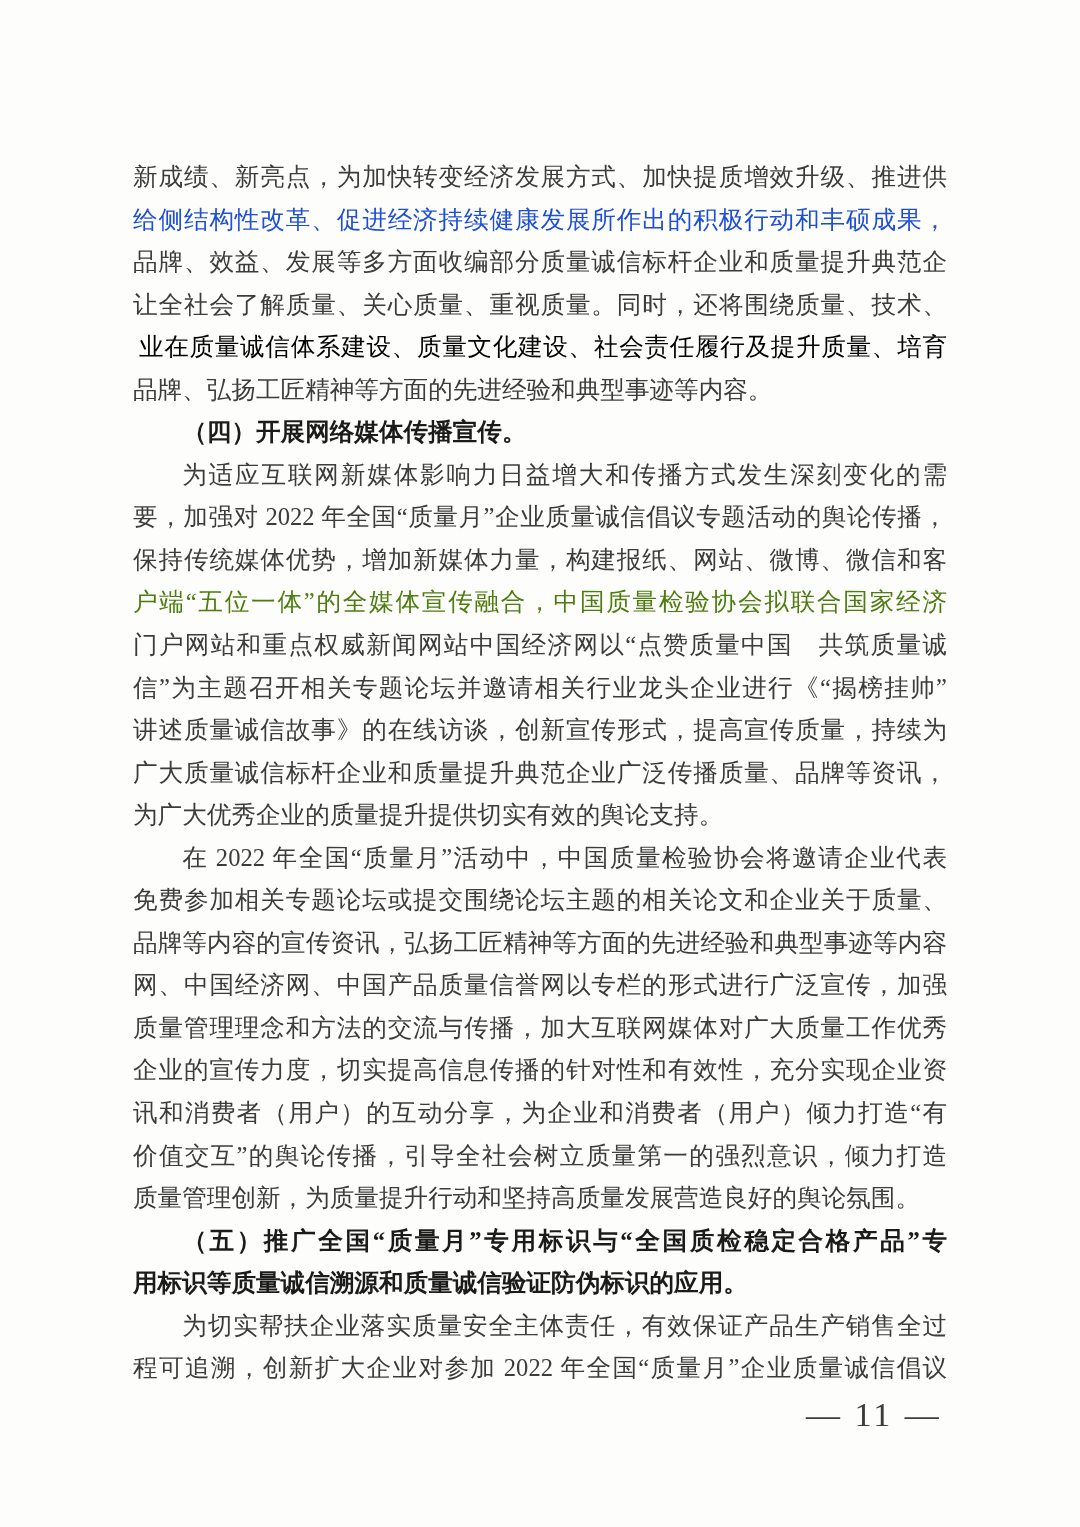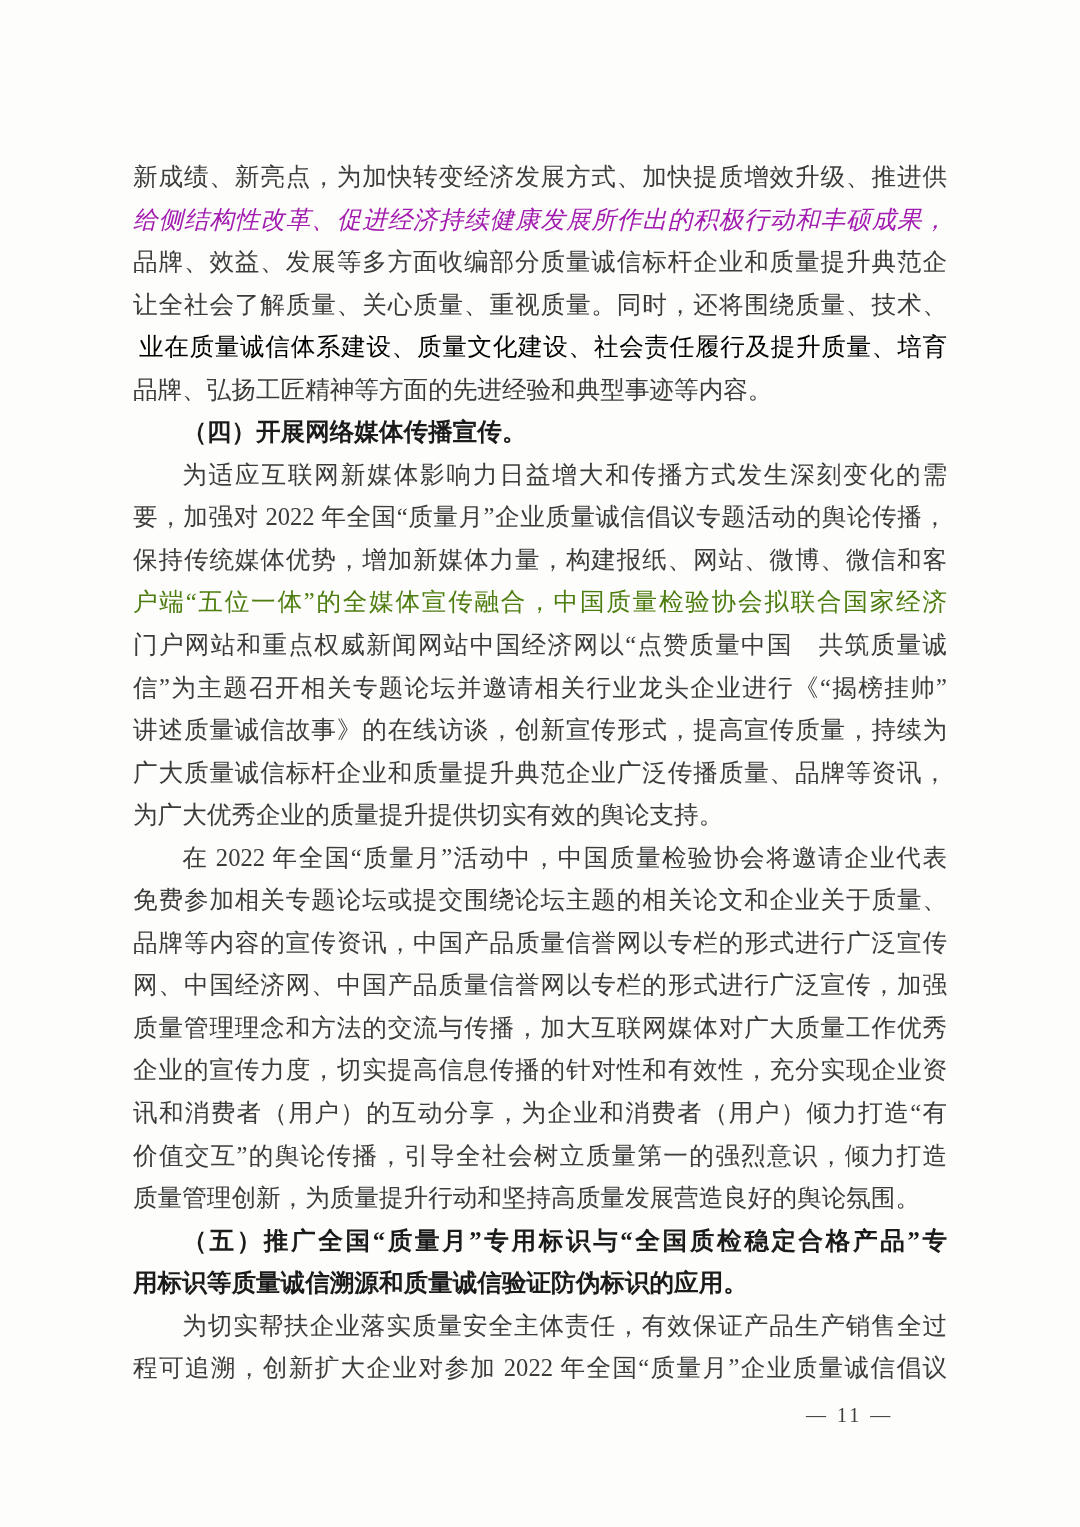--- a/index.html
+++ b/index.html
@@ -35,51 +35,51 @@
   .line.indent { text-indent: 2em; }
   .line.heading {
     font-weight: bold;
     color: #1b1b1b;
   }
   .pagenum {
     position: absolute;
     left: 806px;
     top: 1398px;
     width: 160px;
-    font-size: 20px;
+    font-size: 34px;
     line-height: 34px;
     color: #3c3c3c;
     letter-spacing: 3px;
     white-space: nowrap;
   }
 </style>
 </head>
 <body>
 
 <div class="page" style="background: rgb(253, 253, 251);">
   <div class="content" id="doc-body">
       <div class="line fill" style="color: rgb(60, 60, 60);">新成绩、新亮点，为加快转变经济发展方式、加快提质增效升级、推进供</div>
-      <div class="line fill" style="color: #a21caf; font-style: italic;">给侧结构性改革、促进经济持续健康发展所作出的积极行动和丰硕成果，</div>
+      <div class="line fill" style="color: #1d4ed8;">给侧结构性改革、促进经济持续健康发展所作出的积极行动和丰硕成果，</div>
       <div class="line fill" style="color: rgb(60, 60, 60);">品牌、效益、发展等多方面收编部分质量诚信标杆企业和质量提升典范企</div>
       <div class="line fill" style="color: rgb(60, 60, 60);">让全社会了解质量、关心质量、重视质量。同时，还将围绕质量、技术、</div>
       <div class="line fill" style="color: #000000; margin-left: 6px;">业在质量诚信体系建设、质量文化建设、社会责任履行及提升质量、培育</div>
       <div class="line nofill" style="color: rgb(60, 60, 60);">品牌、弘扬工匠精神等方面的先进经验和典型事迹等内容。</div>
       <div class="line heading indent nofill" style="color: rgb(27, 27, 27);">（四）开展网络媒体传播宣传。</div>
       <div class="line indent fill" style="color: rgb(60, 60, 60);">为适应互联网新媒体影响力日益增大和传播方式发生深刻变化的需</div>
       <div class="line fill" style="color: rgb(60, 60, 60);">要，加强对 2022 年全国“质量月”企业质量诚信倡议专题活动的舆论传播，</div>
       <div class="line fill" style="color: rgb(60, 60, 60);">保持传统媒体优势，增加新媒体力量，构建报纸、网站、微博、微信和客</div>
       <div class="line fill" style="color: #4d7c0f;">户端“五位一体”的全媒体宣传融合，中国质量检验协会拟联合国家经济</div>
       <div class="line fill" style="color: rgb(60, 60, 60);">门户网站和重点权威新闻网站中国经济网以“点赞质量中国　共筑质量诚</div>
       <div class="line fill" style="color: rgb(60, 60, 60);">信”为主题召开相关专题论坛并邀请相关行业龙头企业进行《“揭榜挂帅”</div>
       <div class="line fill" style="color: rgb(60, 60, 60);">讲述质量诚信故事》的在线访谈，创新宣传形式，提高宣传质量，持续为</div>
       <div class="line fill" style="color: rgb(60, 60, 60);">广大质量诚信标杆企业和质量提升典范企业广泛传播质量、品牌等资讯，</div>
       <div class="line nofill" style="color: rgb(60, 60, 60);">为广大优秀企业的质量提升提供切实有效的舆论支持。</div>
       <div class="line indent fill" style="color: rgb(60, 60, 60);">在 2022 年全国“质量月”活动中，中国质量检验协会将邀请企业代表</div>
       <div class="line fill" style="color: rgb(60, 60, 60);">免费参加相关专题论坛或提交围绕论坛主题的相关论文和企业关于质量、</div>
-      <div class="line fill" style="color: rgb(60, 60, 60);">品牌等内容的宣传资讯，中国产品质量信誉网以专栏的形式进行广泛宣传</div>
+      <div class="line fill" style="color: rgb(60, 60, 60);">品牌等内容的宣传资讯，弘扬工匠精神等方面的先进经验和典型事迹等内容</div>
       <div class="line fill" style="color: rgb(60, 60, 60);">网、中国经济网、中国产品质量信誉网以专栏的形式进行广泛宣传，加强</div>
       <div class="line fill" style="color: rgb(60, 60, 60);">质量管理理念和方法的交流与传播，加大互联网媒体对广大质量工作优秀</div>
       <div class="line fill" style="color: rgb(60, 60, 60);">企业的宣传力度，切实提高信息传播的针对性和有效性，充分实现企业资</div>
       <div class="line fill" style="color: rgb(60, 60, 60);">讯和消费者（用户）的互动分享，为企业和消费者（用户）倾力打造“有</div>
       <div class="line fill" style="color: rgb(60, 60, 60);">价值交互”的舆论传播，引导全社会树立质量第一的强烈意识，倾力打造</div>
       <div class="line nofill" style="color: rgb(60, 60, 60);">质量管理创新，为质量提升行动和坚持高质量发展营造良好的舆论氛围。</div>
       <div class="line heading indent fill" style="color: rgb(27, 27, 27);">（五）推广全国“质量月”专用标识与“全国质检稳定合格产品”专</div>
       <div class="line heading nofill" style="color: rgb(27, 27, 27);">用标识等质量诚信溯源和质量诚信验证防伪标识的应用。</div>
       <div class="line indent fill" style="color: rgb(60, 60, 60);">为切实帮扶企业落实质量安全主体责任，有效保证产品生产销售全过</div>
       <div class="line fill" style="color: rgb(60, 60, 60);">程可追溯，创新扩大企业对参加 2022 年全国“质量月”企业质量诚信倡议</div>

